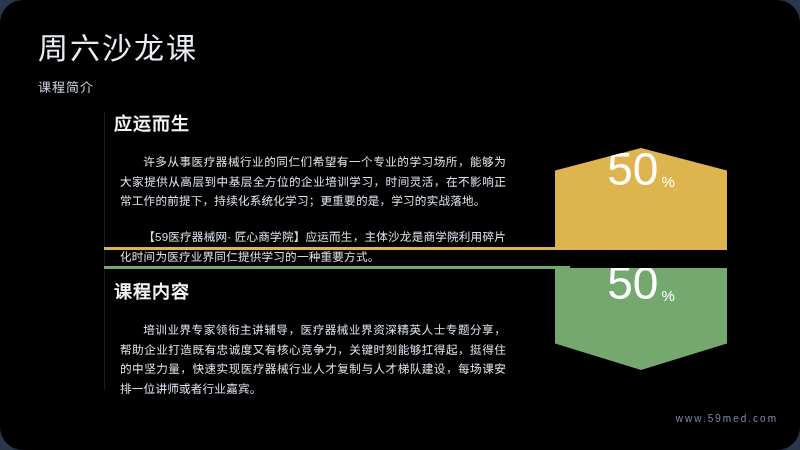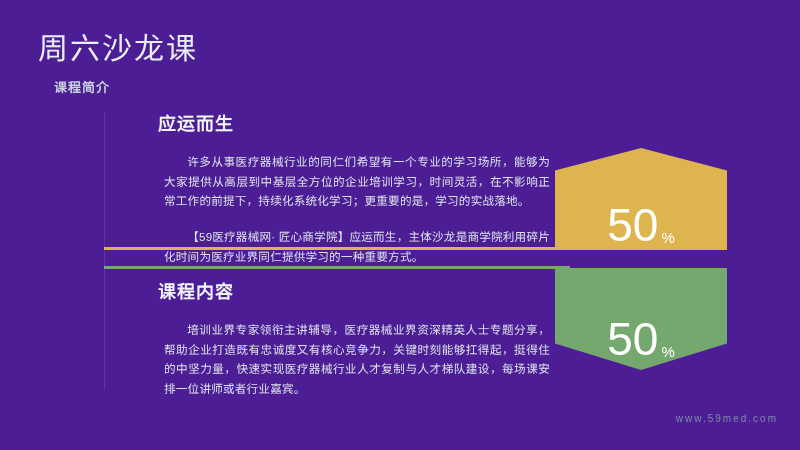--- a/index.html
+++ b/index.html
@@ -8,67 +8,67 @@
     padding: 0;
     background: #2b3648;
   }
   body {
     font-family: "Liberation Sans", "DejaVu Sans", sans-serif;
   }
   .slide {
     position: relative;
     width: 800px;
     height: 450px;
-    background: #4c1d95;
+    background: #000000;
     overflow: hidden;
     box-sizing: border-box;
+    border-radius: 23px;
   }
 
   
   .title-block {
     position: absolute;
     left: 38px;
     top: 32px;
     width: 420px;
   }
   .slide-title {
     font-size: 30px;
     line-height: 1.15;
     color: #e9edf3;
     font-weight: 400;
     letter-spacing: 2px;
     margin: 0;
     white-space: nowrap;
   }
   .slide-subtitle {
-    margin: 10px 0 0 16px;
+    margin: 10px 0 0 0;
     font-size: 13px;
     color: #c8d0dc;
     letter-spacing: 1px;
-    font-weight: 700;
+    font-weight: 400;
     white-space: nowrap;
   }
 
   
   .left-rule {
     position: absolute;
     left: 104px;
     top: 112px;
     width: 1px;
     height: 278px;
     background: rgba(255,255,255,0.10);
   }
 
   
   .section {
     position: absolute;
     left: 104px;
     width: 400px;
     box-sizing: border-box;
-    padding-left: 44px;
   }
   .section-1 { top: 112px; }
   .section-2 { top: 266px; }
 
   .rule-gold {
     position: absolute;
     left: 104px;
     top: 247px;
     width: 466px;
     height: 3px;
@@ -104,21 +104,21 @@
     letter-spacing: 0.2px;
     width: 386px;
   }
   .para + .para { margin-top: 1px; }
 
   
   .pct-shape {
     position: absolute;
     width: 172px;
     display: flex;
-    align-items: flex-end;
+    align-items: flex-start;
     justify-content: center;
   }
   .pct-gold {
     left: 555px;
     top: 148px;
     height: 102px;
     background: #ddb44e;
     clip-path: polygon(0% 22%, 50% 0%, 100% 22%, 100% 100%, 0% 100%);
   }
   .pct-green {

